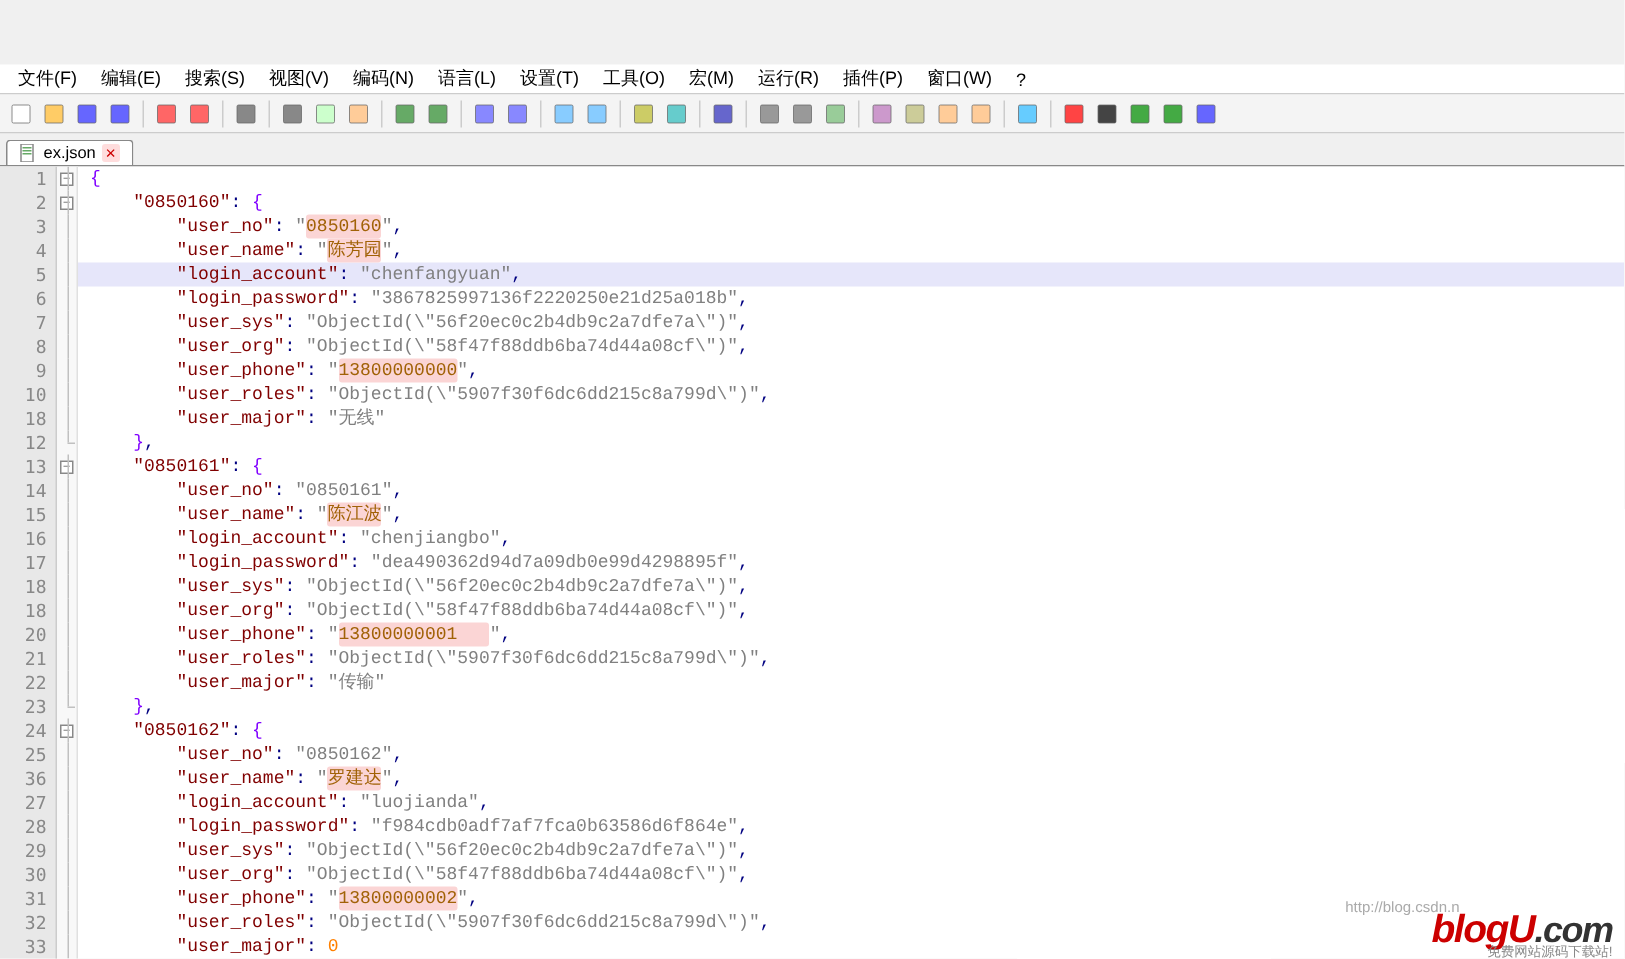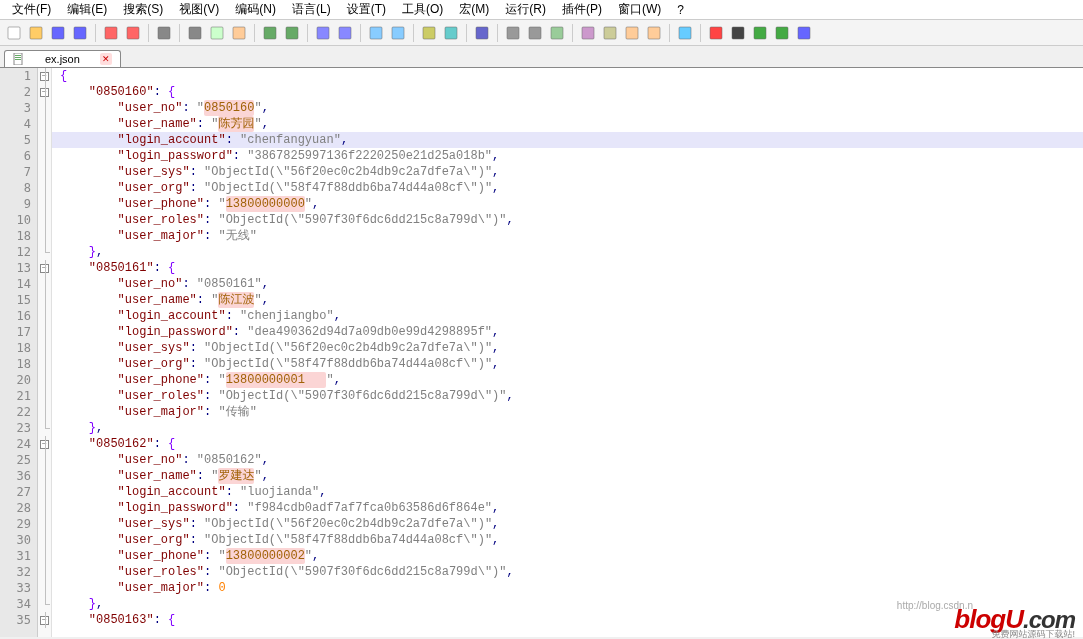--- a/index.html
+++ b/index.html
@@ -1,23 +1,23 @@
 <!DOCTYPE html>
 <html><head>
 <meta charset="utf-8">
 <style>
 * { margin: 0; padding: 0; box-sizing: border-box; }
 body { font-family: "Microsoft YaHei", Tahoma, sans-serif; font-size: 12px; background: #f0f0f0; width: 1083px; height: 639px; overflow: hidden; position: relative; }
-.menubar { background: #fff; border-bottom: 1px solid #ccc; height: 20px; display: flex; align-items: center; padding: 0 4px; }
+.menubar { background: #fff; border-bottom: 1px solid #ccc; height: 20px; display: flex; align-items: center; padding: 0 4px; margin-top: 43px; }
 .menubar-item { padding: 1px 8px; cursor: pointer; color: #000; }
 .toolbar { background: #f4f4f4; border-bottom: 1px solid #ccc; height: 26px; display: flex; align-items: center; padding: 0 4px; gap: 2px; }
 .tool-btn { width: 20px; height: 20px; display: flex; align-items: center; justify-content: center; cursor: pointer; border: 1px solid transparent; border-radius: 2px; }
 .tool-sep { width: 1px; height: 18px; background: #ccc; margin: 0 3px; }
 .tabbar { background: #f0f0f0; border-bottom: 1px solid #888; height: 22px; display: flex; align-items: flex-end; padding-left: 4px; }
-.tab { background: #fff; border: 1px solid #888; border-bottom: none; padding: 2px 8px; display: flex; align-items: center; gap: 20px; font-size: 11px; border-top-left-radius: 3px; border-top-right-radius: 3px; }
+.tab { background: #fff; border: 1px solid #888; border-bottom: none; padding: 2px 8px; display: flex; align-items: center; gap: 4px; font-size: 11px; border-top-left-radius: 3px; border-top-right-radius: 3px; }
 .tab-icon { width: 12px; height: 12px; display: inline-block; }
 .tab-close { width: 12px; height: 12px; display: flex; align-items: center; justify-content: center; cursor: pointer; color: #c00; background:#fdd; border-radius:2px; font-size:9px; line-height:1;}
 .editor { display: flex; background: #fff; height: 569px; overflow: hidden; }
 .gutter { width: 38px; background: #e8e8e8; border-right: 1px solid #ccc; text-align: right; color: #888; font-family: Consolas, monospace; font-size: 12px; line-height: 16px; padding-top: 0; flex-shrink: 0; }
 .gutter-line { height: 16px; padding-right: 6px; }
 .fold-col { width: 14px; background: #f8f8f8; border-right: 1px solid #e0e0e0; font-family: Consolas, monospace; font-size: 10px; line-height: 16px; color: #808080; flex-shrink: 0; }
 .fold-line { height: 16px; display: flex; align-items: center; justify-content: center; position: relative; }
 .fold-box { width: 9px; height: 9px; border: 1px solid #888; background: #fff; display: flex; align-items: center; justify-content: center; font-size: 8px; line-height: 1; cursor: pointer; }
 .fold-bar { position:absolute; width:1px; background:#c0c0c0; left:50%; top:0; bottom:0;}
 .code { flex: 1; font-family: Consolas, "Courier New", monospace; font-size: 12px; line-height: 16px; overflow: hidden; position: relative; }

